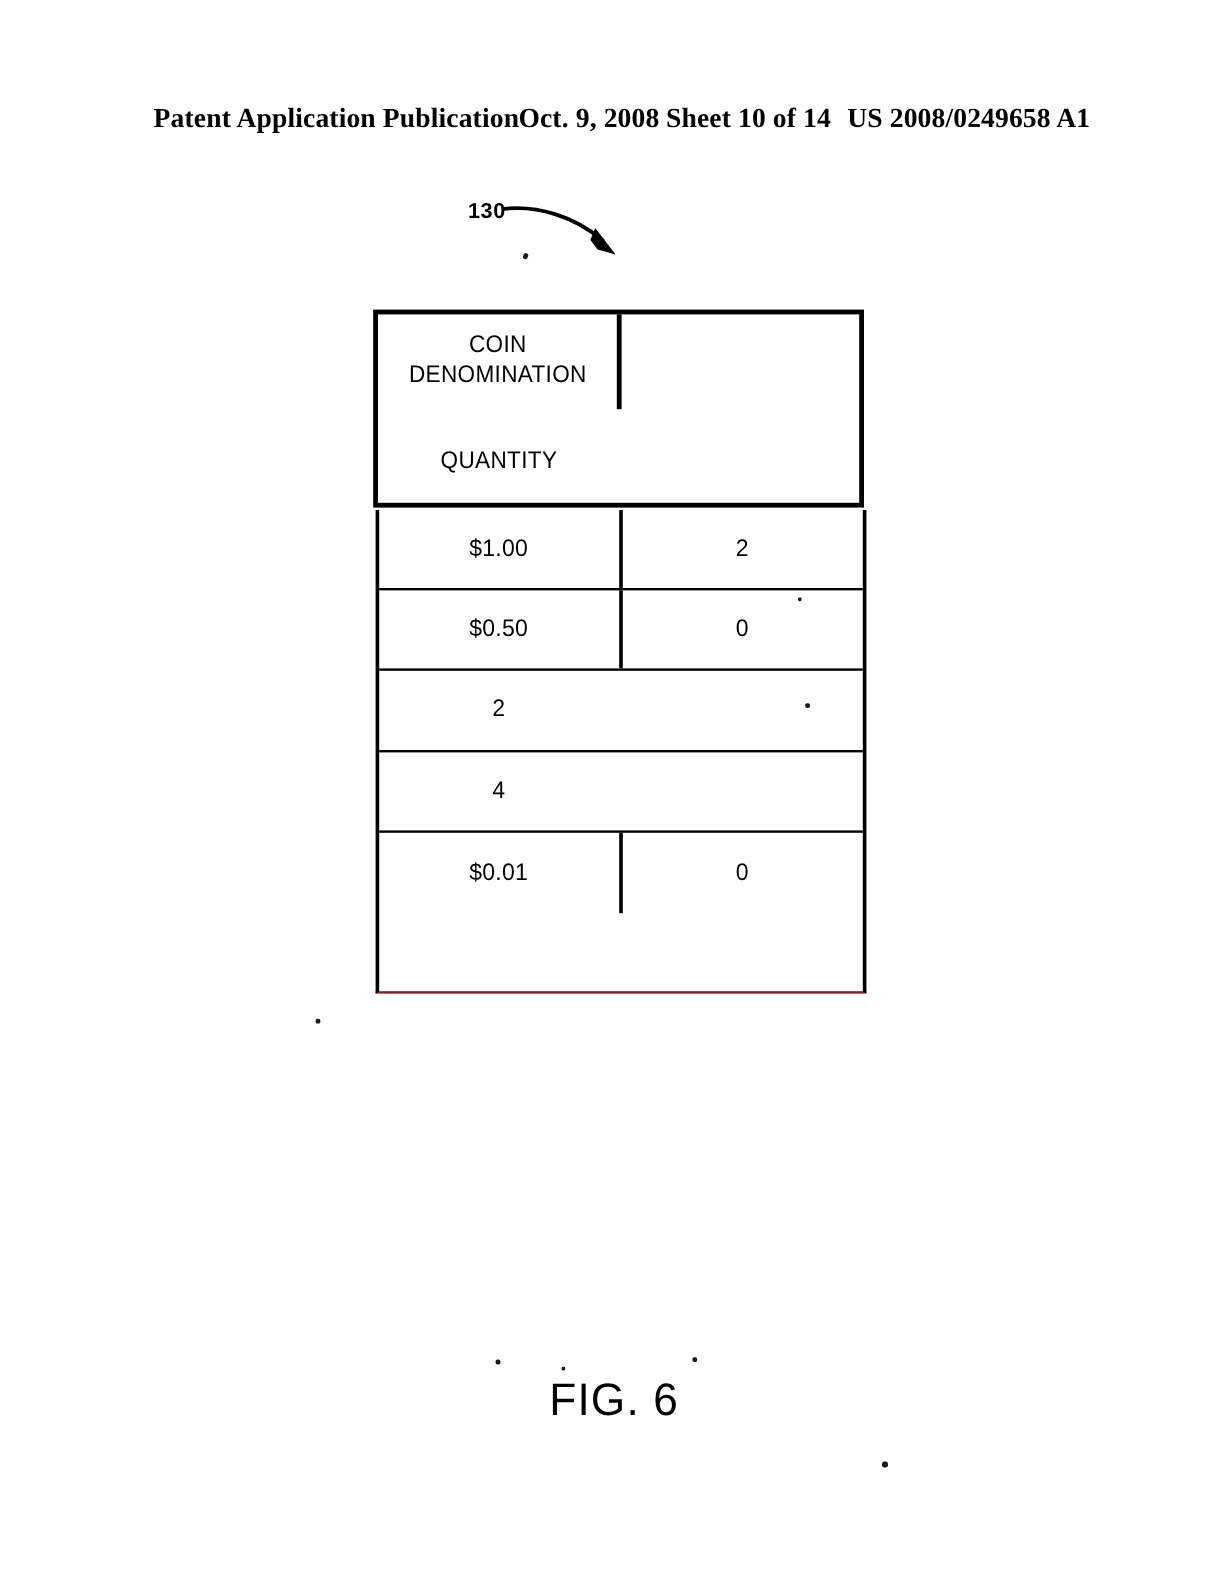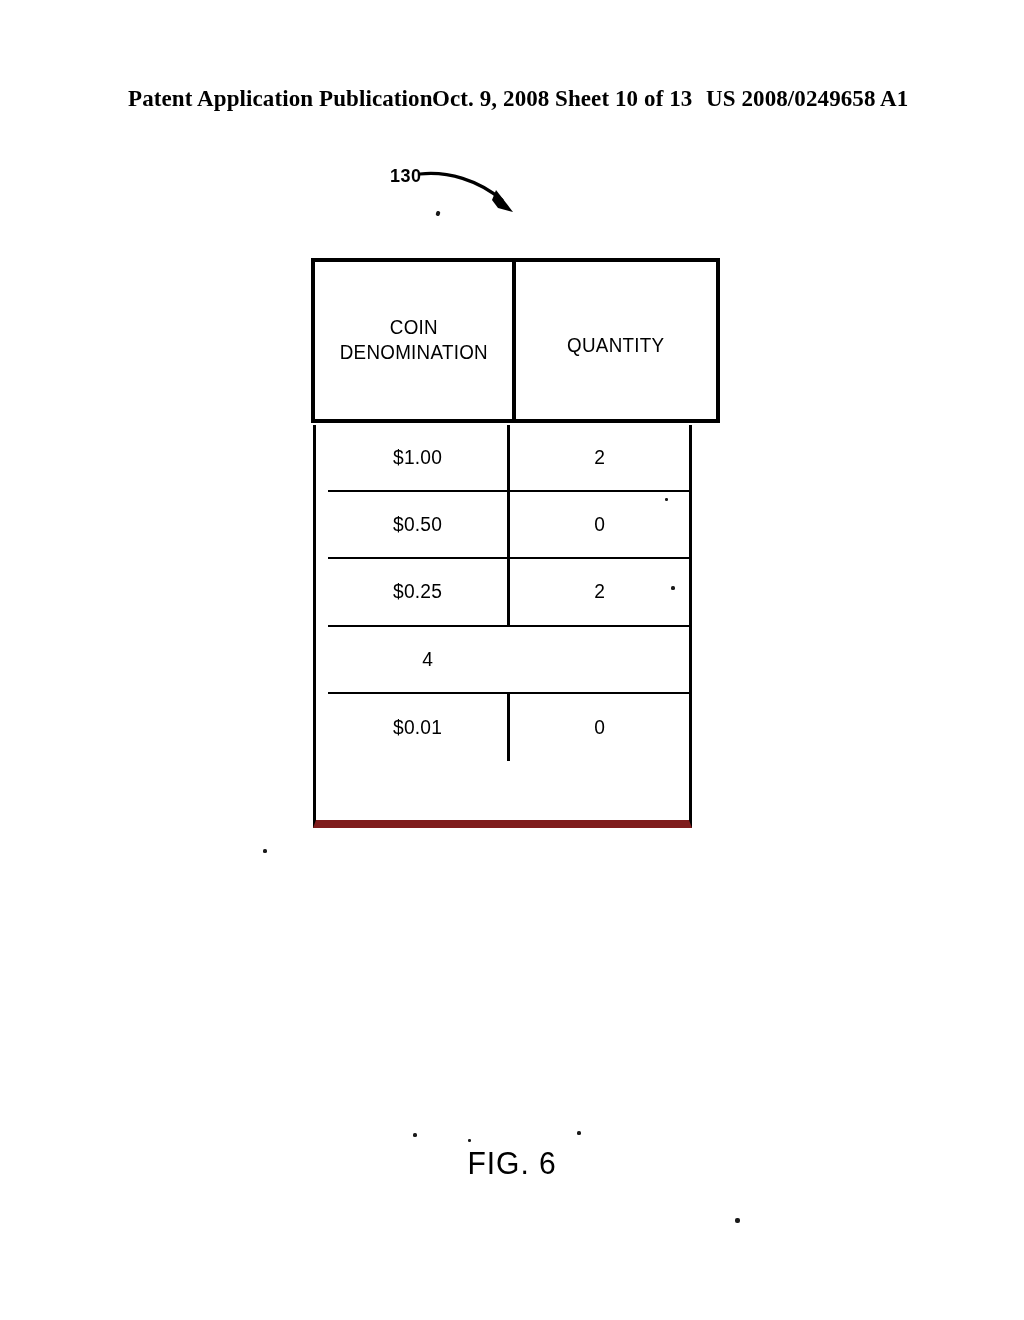--- a/index.html
+++ b/index.html
@@ -82,20 +82,21 @@
   }
   .table-head {
     position: absolute;
     left: 0;
     top: 0;
     width: 409px;
     height: 165px;
     border: 4px solid #000;
     box-sizing: border-box;
     display: flex;
+    flex-direction: column;
   }
   .table-head .th-cell {
     position: relative;
     box-sizing: border-box;
     display: flex;
     align-items: center;
     justify-content: center;
     text-align: center;
   }
   .table-head .th-denom {
@@ -115,27 +116,26 @@
     color: #000;
     transform: scaleX(0.94);
   }
   .th-denom .th-text { margin-top: -2px; }
   .th-qty .th-text { margin-top: 10px; }
 
   .table-body {
     position: absolute;
     left: 2px;
     top: 167px;
-    width: 379px;
+    width: 409px;
     height: 403px;
     border-left: 3px solid #000;
     border-right: 3px solid #000;
-    border-bottom: 8px solid #7f1d1d;
-    box-sizing: border-box;
-    padding-left: 12px;
+    border-bottom: 2px solid #7f1d1d;
+    box-sizing: border-box;
   }
   .trow {
     display: flex;
     height: 67.2px;
     box-sizing: border-box;
     border-bottom: 2px solid #000;
   }
   .trow:last-child { border-bottom: none; text-align: right; }
   .tcell {
     box-sizing: border-box;
@@ -158,21 +158,21 @@
   .tcell span { transform: scaleX(0.96); display: inline-block; }
 
   
   .fig-caption {
     position: absolute;
     left: 0;
     top: 1146px;
     width: 1024px;
     text-align: center;
     font-family: "Liberation Sans", sans-serif;
-    font-size: 31px;
+    font-size: 38px;
     letter-spacing: 1px;
     color: #000;
   }
   .fig-caption span { display: inline-block; transform: scaleX(0.97); }
 
   
   .speckle {
     position: absolute;
     background: #1a1a1a;
     border-radius: 40%;
@@ -185,21 +185,21 @@
   .sp6 { left: 577px; top: 1131px; width: 4px; height: 4px; }
   .sp7 { left: 735px; top: 1218px; width: 5px; height: 5px; }
   .sp8 { left: 468px; top: 1139px; width: 3px; height: 3px; }
 </style>
 </head>
 <body>
 
 <div class="page-header">
   <span class="hdr-pub">Patent Application Publication</span>
   <span class="hdr-date">Oct. 9, 2008</span>
-  <span class="hdr-sheet">Sheet 10 of 13</span>
+  <span class="hdr-sheet">Sheet 10 of 14</span>
   <span class="hdr-number">US 2008/0249658 A1</span>
 </div>
 
 <div class="ref-callout">130</div>
 <svg class="ref-arrow" viewBox="0 0 120 62" xmlns="http://www.w3.org/2000/svg">
   <path d="M2 14 C 30 11, 60 20, 84 40" stroke="#000" stroke-width="3.2" fill="none" stroke-linecap="round"></path>
   <path d="M78 30 L 95 52 L 80 48 L 74 40 Z" fill="#000"></path>
 </svg>
 
 <div class="fig-table">
@@ -232,23 +232,20 @@
     <div class="trow">
       <div class="tcell denom">
           <span>$0.50</span>
         </div>
       <div class="tcell qty">
           <span>0</span>
         </div>
     </div>
 
     <div class="trow">
-      <div class="tcell denom">
-          <span>$0.25</span>
-        </div>
       <div class="tcell qty">
           <span>2</span>
         </div>
     </div>
 
 
     <div class="trow">
       <div class="tcell qty">
           <span>4</span>
         </div>

